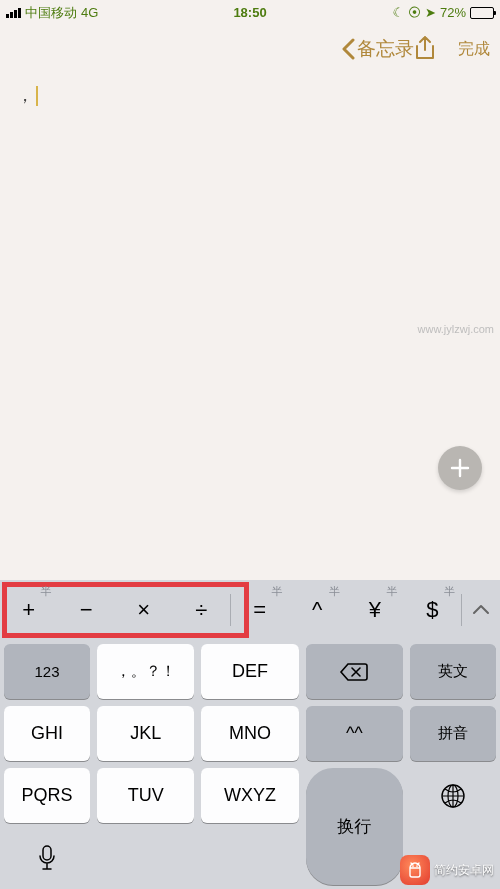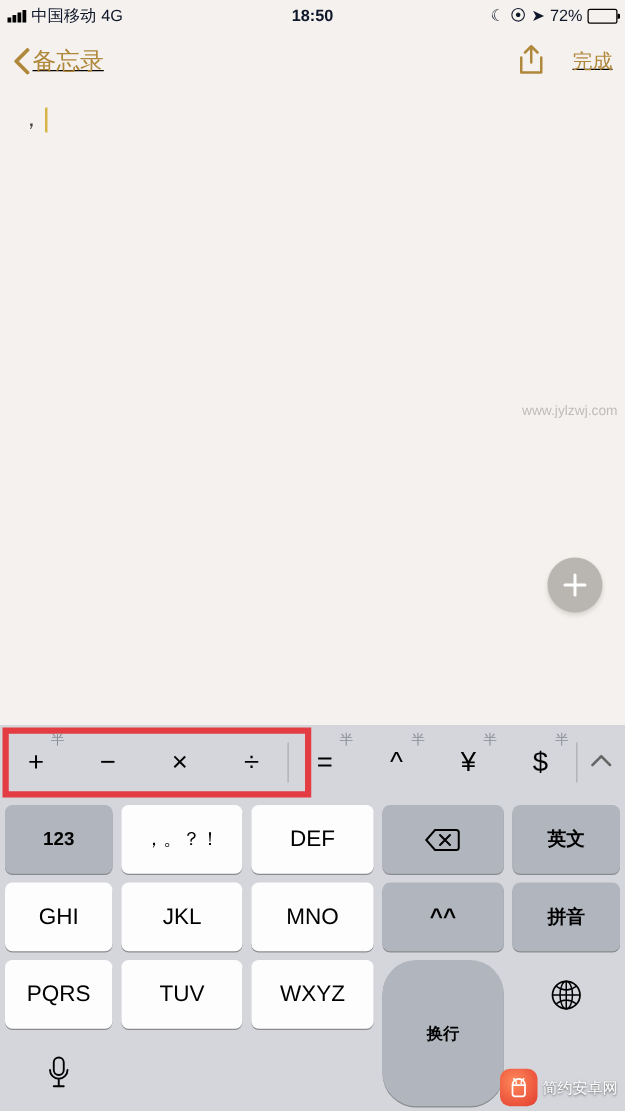--- a/index.html
+++ b/index.html
@@ -11,41 +11,40 @@
     position: relative;
     overflow: hidden;
   }
   .status-bar {
     height: 25px;
     display: flex;
     align-items: center;
     justify-content: space-between;
     padding: 0 6px;
     font-size: 13px;
-    color: #0f172a;
+    color: #4d7c0f;
   }
   .status-left, .status-right { display:flex; align-items:center; gap:4px; }
   .status-center { position:absolute; left:50%; transform:translateX(-50%); font-weight:600; }
   .signal-bars { display:inline-flex; align-items:flex-end; gap:1px; }
   .signal-bars span { width:3px; background:#000; display:inline-block; }
   .signal-bars span:nth-child(1){height:4px}
   .signal-bars span:nth-child(2){height:6px}
   .signal-bars span:nth-child(3){height:8px}
   .signal-bars span:nth-child(4){height:10px}
   .battery-wrap{display:flex;align-items:center;gap:2px;}
   .battery{width:24px;height:12px;border:1px solid #000;border-radius:2px;position:relative;}
   .battery:after{content:"";position:absolute;right:-3px;top:3px;width:2px;height:4px;background:#000;border-radius:0 1px 1px 0;}
   .battery-fill{background:#35c759;height:100%;width:72%;border-radius:1px;}
   .nav-bar{
     height: 48px;
     display:flex;
     align-items:center;
-    justify-content:space-between;
+    justify-content:flex-end;
     padding:0 10px;
-    text-decoration:underline;
   }
   .nav-back{display:flex;align-items:center;color:#b0883b;font-size:19px;gap:2px;}
   .nav-right{display:flex;align-items:center;gap:22px;color:#b0883b;font-size:16px;}
   .share-icon svg{display:block;}
   .content-area{
     padding: 10px 16px;
     min-height: 420px;
     color:#7a7a7a;
     font-size:18px;
     position:relative;
@@ -104,28 +103,28 @@
     gap:7px;
   }
   .key{
     background:#fdfdfe;
     border-radius:6px;
     box-shadow:0 1px 0 rgba(0,0,0,.35);
     display:flex;align-items:center;justify-content:center;
     font-size:18px;color:#000;
     position:relative;
   }
-  .key.func{background:#b1b5bd;font-weight:bold;}
+  .key.func{background:#b1b5bd;}
   .key-small{font-size:15px;}
   .globe-key,.mic-key{
     background:transparent;box-shadow:none;
     display:flex;align-items:center;justify-content:center;
   }
   .space-key{grid-column:3 / span 2;}
-  .return-key{grid-row:3 / span 2;background:#b1b5bd;font-size:13px;border-radius:27px;}
+  .return-key{grid-row:3 / span 2;background:#b1b5bd;font-size:17px;border-radius:27px;}
   .key-grid .key.tall{grid-row:span 2;}
   .watermark{
     position:absolute;
     top:322px;
     right:6px;
     font-size:11px;
     color:#b8b8b8;
     writing-mode:horizontal-tb;
     transform:rotate(0);
     letter-spacing:0;

